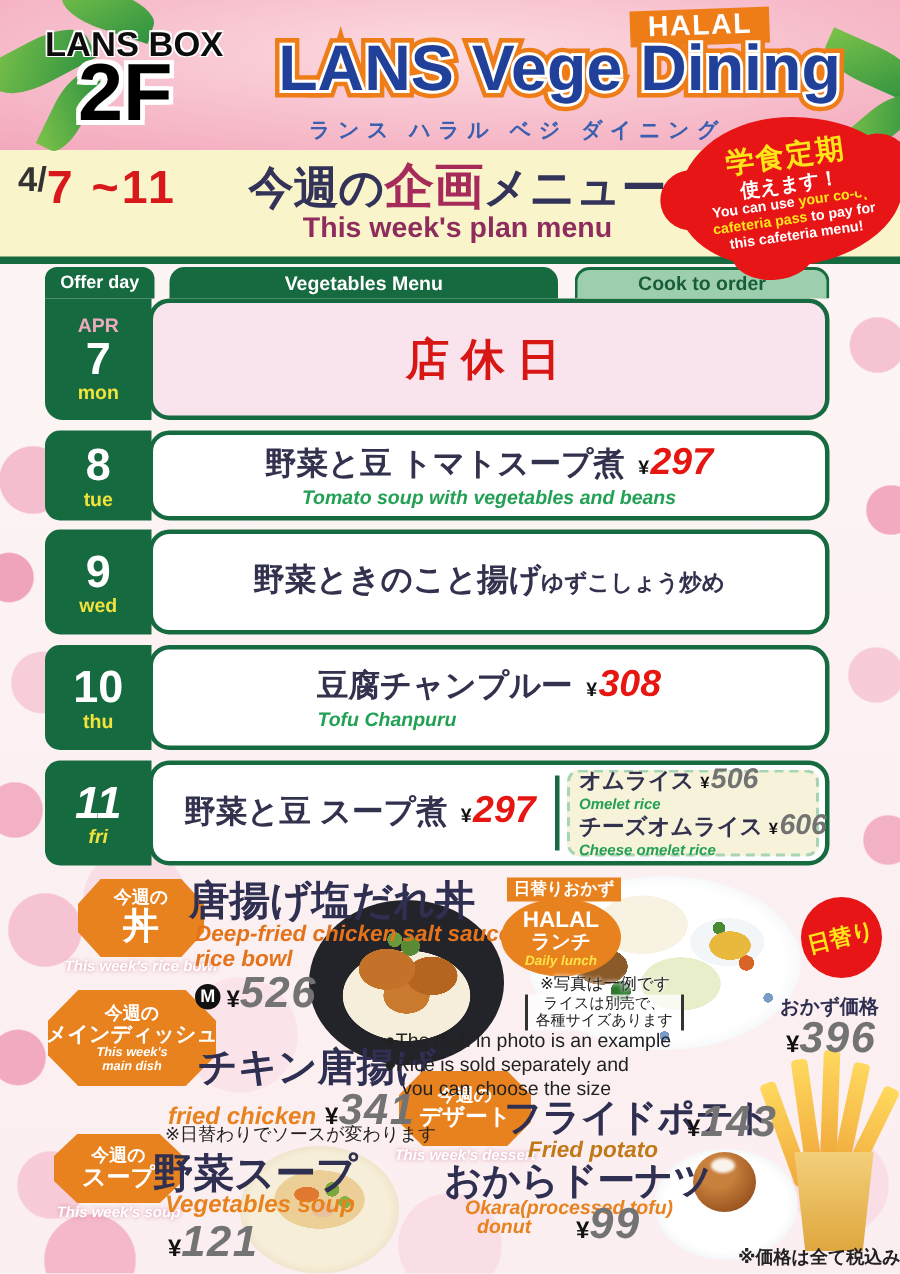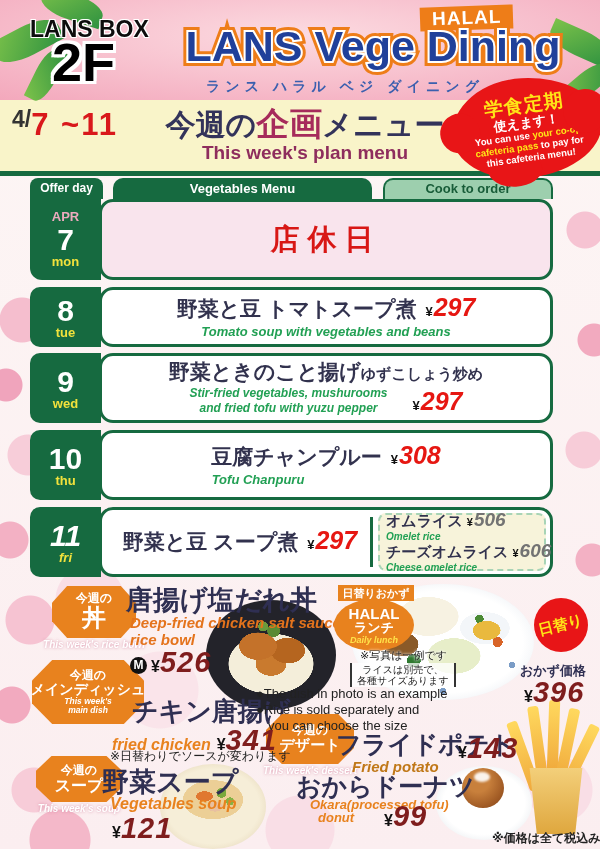--- a/index.html
+++ b/index.html
@@ -138,21 +138,21 @@
   .b-main .ben{font-size:8.5px;font-weight:bold;font-style:italic;line-height:9px;}
   .b-soup{left:36px;top:756px;width:86px;height:46px;}  .b-soup .bbg{font-size:16px;}
   .en-soup{left:24px;top:804px;width:110px;}
   .b-dess{left:266px;top:714px;width:88px;height:50px;} .b-dess .bbg{font-size:15px;}
   .en-dess{left:256px;top:766px;width:108px;}
   
   .ftitle{position:absolute;z-index:3;font-weight:900;color:#2f2f52;white-space:nowrap;}
   .fsub{position:absolute;z-index:3;font-weight:bold;font-style:italic;color:#e8821e;white-space:nowrap;}
   .fprice{position:absolute;z-index:4;white-space:nowrap;}
   .fprice .yen2{font-size:16px;font-weight:900;color:#111;}
-  .fprice .num{font-size:29px;font-weight:900;font-style:italic;color:#7f1d1d;letter-spacing:1px;}
+  .fprice .num{font-size:29px;font-weight:900;font-style:italic;color:#737373;letter-spacing:1px;}
   .fnote{position:absolute;z-index:4;font-size:12px;color:#222;white-space:nowrap;}
   .t-bowl{left:126px;top:582px;font-size:27px;}
   .s-bowl1{left:130px;top:614px;font-size:15px;color:#e4731c;}
   .s-bowl2{left:130px;top:631px;font-size:15px;color:#e4731c;}
   .p-bowl{left:130px;top:646px;}
   .mmark{display:inline-block;width:17px;height:17px;border-radius:50%;background:#111;color:#fff;
     font-size:12px;font-weight:900;line-height:17px;text-align:center;margin-right:4px;vertical-align:3px;}
   .t-chicken{left:132px;top:694px;font-size:26px;}
   .p-chicken{left:112px;top:724px;}
   .p-chicken .fc{font-size:16px;font-weight:bold;font-style:italic;color:#e8821e;margin-right:6px;}
@@ -303,29 +303,20 @@
 </div>
 
 <div class="daycol col-wed" data-name="day-cell-wed">
   <div class="dnum" data-name="day-number">9</div>
   <div class="dwd" data-name="weekday-label">wed</div>
 </div>
 <div class="rowbox box-wed" data-name="menu-cell-wed">
   <div class="dishline" data-name="dish-title">
     <span class="dish">野菜ときのこと揚げ</span><span class="dish-small">ゆずこしょう炒め</span>
   </div>
-  <div class="wed-sub" data-name="dish-caption-row">
-    <div class="encap encap2" data-name="dish-caption-en">
-      <div>Stir-fried vegetables, mushurooms</div>
-      <div>and fried tofu with yuzu pepper</div>
-    </div>
-    <div data-name="dish-price">
-      <span class="yen">¥</span><span class="price">297</span>
-    </div>
-  </div>
 </div>
 
 <div class="daycol col-thu" data-name="day-cell-thu">
   <div class="dnum" data-name="day-number">10</div>
   <div class="dwd" data-name="weekday-label">thu</div>
 </div>
 <div class="rowbox box-thu" data-name="menu-cell-thu">
   <div class="dishline" data-name="dish-title">
     <span class="dish">豆腐チャンプルー</span><span class="yen">¥</span><span class="price">308</span>
   </div>

